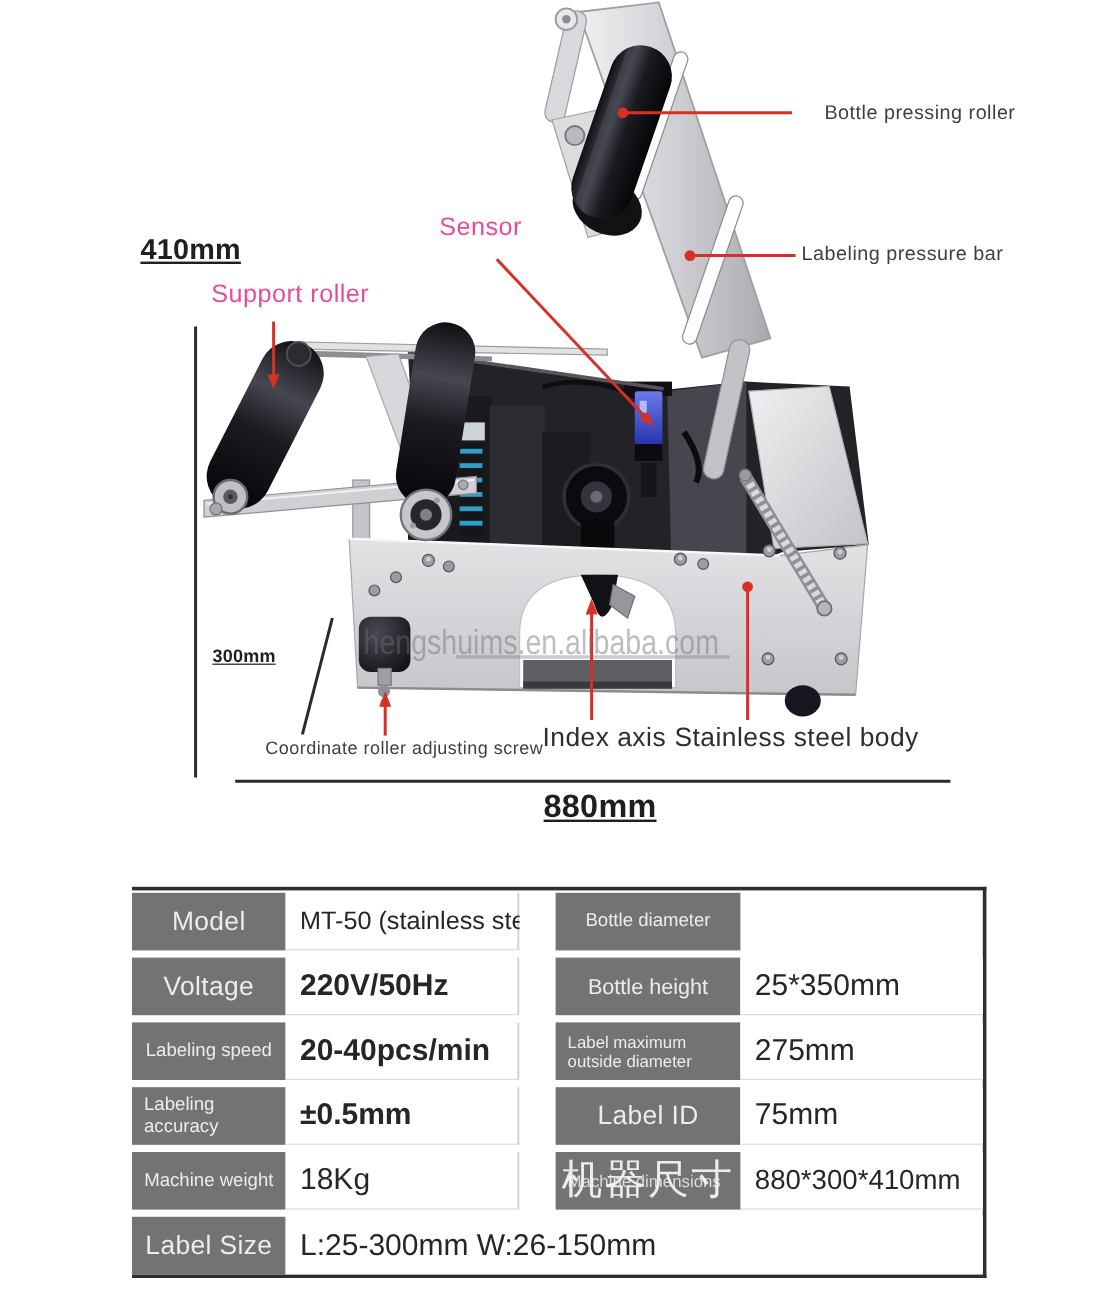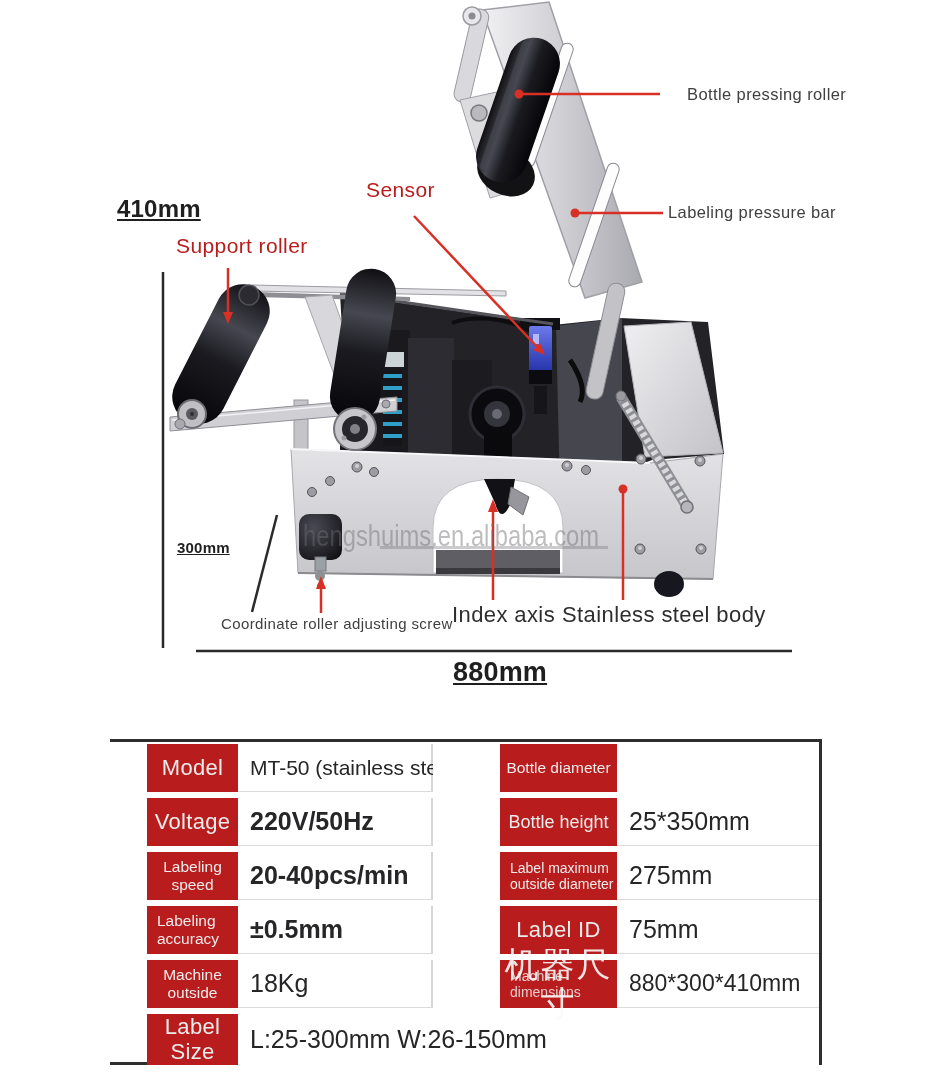--- a/index.html
+++ b/index.html
@@ -1,20 +1,20 @@
 <!DOCTYPE html>
 <html><head>
 <meta charset="utf-8">
 <style>
   html,body{margin:0;padding:0;background:#fff;}
   #stage{position:relative;width:928px;height:1084px;background:#ffffff;overflow:hidden;
          font-family:"Liberation Sans", sans-serif;}
   #machine-svg{position:absolute;left:0;top:0;}
 
-  .lbl{position:absolute;white-space:nowrap;color:#b91c1c;letter-spacing:.4px;line-height:1.1;}
+  .lbl{position:absolute;white-space:nowrap;color:#ec4899;letter-spacing:.4px;line-height:1.1;}
   .dim{font-weight:700;color:#1f1f1f;letter-spacing:.2px;text-decoration:underline;}
   #l-410{left:117px;top:196px;font-size:24px;}
   #l-support{left:176px;top:234px;font-size:21px;}
   #l-sensor{left:366px;top:178px;font-size:21px;}
   #l-bpr{left:687px;top:85px;font-size:16.5px;color:#404040;}
   #l-lpb{left:668px;top:203px;font-size:16.5px;color:#404040;}
   #l-300{left:177px;top:540px;font-size:15px;}
   #l-coord{left:221px;top:616px;font-size:15px;color:#404040;}
   #l-index{left:452px;top:603px;font-size:22px;color:#2e2e2e;text-align:right;}
   #l-ssb{left:562px;top:603px;font-size:22px;color:#2e2e2e;}
@@ -24,22 +24,22 @@
              transform:scaleX(.82);transform-origin:left top;white-space:nowrap;}
   #watermark-line{position:absolute;left:380px;top:546px;width:228px;height:3px;background:#6e6e73;opacity:.35;}
 
   
   #spec-table{position:absolute;left:110px;top:739px;width:709px;
               border-top:3px solid #2e2e2e;border-right:3px solid #2e2e2e;border-bottom:3px solid #2e2e2e;
               padding-top:2px;background:#fff;}
   .srow{display:grid;grid-template-columns:128px 195px 30px 154px 1fr;height:48px;margin-bottom:6px;}
   .srow:last-child{margin-bottom:0;}
   .srow.span .val1{grid-column:2 / 6;border-right:none;}
-  .hdr{background:#b91c1c;color:#ececec;display:flex;align-items:center;justify-content:center;
-       text-align:center;line-height:1.15;margin-left:37px;}
+  .hdr{background:#737373;color:#ececec;display:flex;align-items:center;justify-content:center;
+       text-align:center;line-height:1.15;}
   .hdr.left{justify-content:flex-start;text-align:left;padding-left:10px;}
   .h-lg{font-size:22px;font-weight:400;letter-spacing:.3px;}
   .h-md{font-size:18px;}
   .h-sm{font-size:15.5px;}
   .h-xs{font-size:14px;}
   .val{background:#fff;color:#262628;display:flex;align-items:center;padding-left:12px;
        font-size:25px;font-weight:500;border-bottom:1px solid #dadada;white-space:nowrap;}
   .val1{border-right:2px solid #d6d6d8;}
   .srow:last-child .val{border-bottom:none;}
   .v-md{font-size:21px;font-weight:400;}
@@ -295,21 +295,21 @@
 
     <div class="srow">
       <div class="hdr h-sm left">Labeling accuracy</div>
       <div class="val val1 v-b">±0.5mm</div>
       <div class="spacer"></div>
       <div class="hdr h-lg">Label ID</div>
       <div class="val">75mm</div>
     </div>
 
     <div class="srow">
-      <div class="hdr h-sm">Machine outside</div>
+      <div class="hdr h-sm">Machine weight</div>
       <div class="val val1">18Kg</div>
       <div class="spacer"></div>
       <div class="hdr h-xs left hdr-wrap">
         <span class="under-en">Machine dimensions</span>
         <span class="overlay-cn">机器尺寸</span>
       </div>
       <div class="val v-sm">880*300*410mm</div>
     </div>
 
     <div class="srow span">

